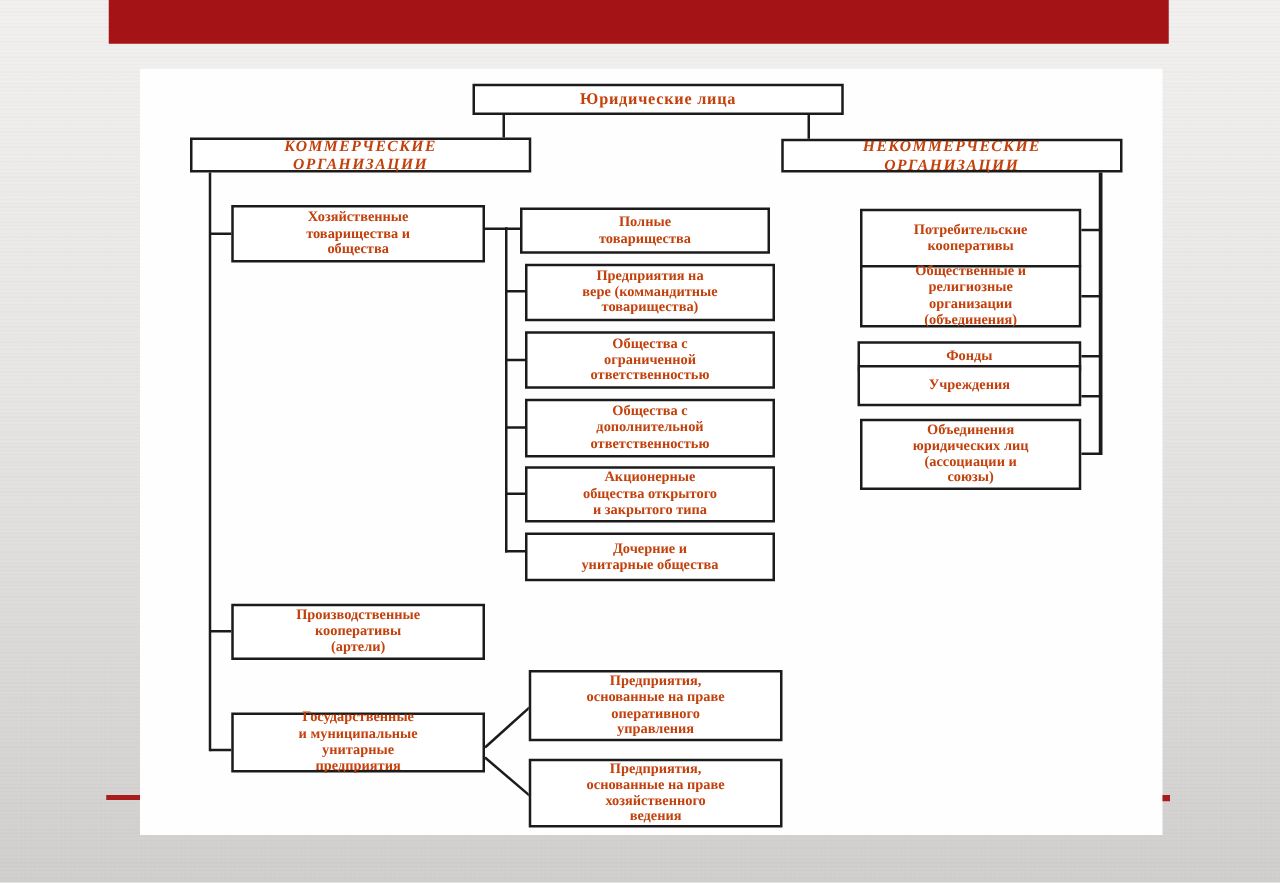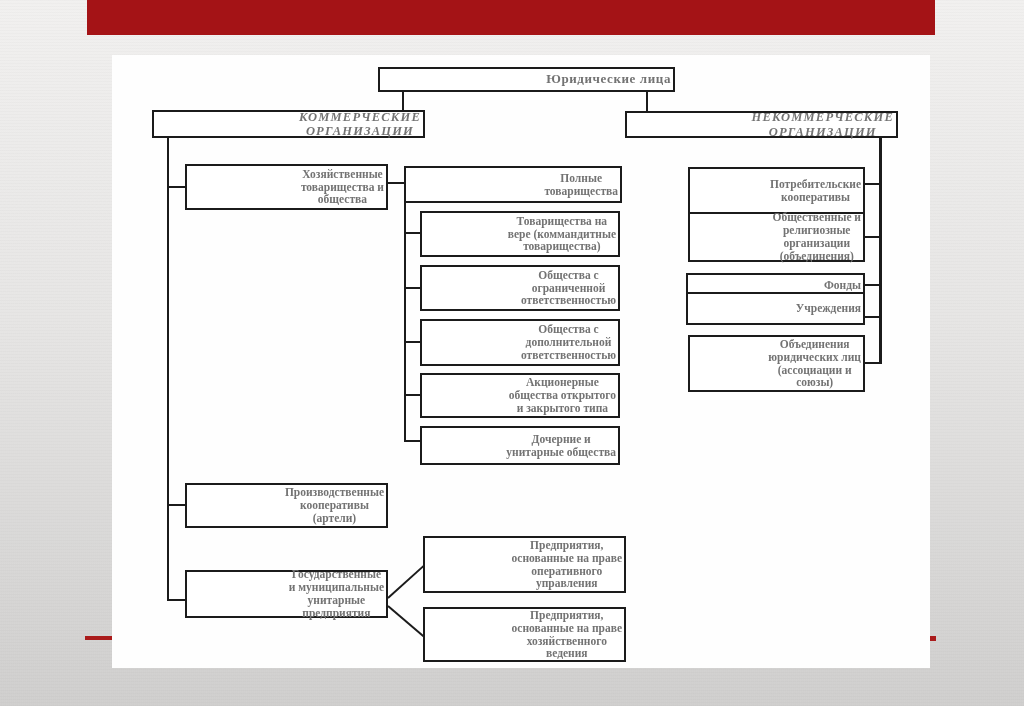--- a/index.html
+++ b/index.html
@@ -8,22 +8,22 @@
     font-family:"Liberation Serif", serif;
     background:
       repeating-linear-gradient(0deg, rgba(0,0,0,0.015) 0 1px, transparent 1px 3px),
       repeating-linear-gradient(90deg, rgba(255,255,255,0.04) 0 1px, transparent 1px 2px),
       linear-gradient(180deg,#f1f0ef 0%, #e6e5e4 45%, #cfcecd 100%);
   }
   .redband { position:absolute; left:87px; top:0; width:848px; height:35px; background:#a41316; }
   .slide { position:absolute; left:112px; top:55px; width:818px; height:613px; background:#fefefe; }
   .box {
     position:absolute; background:#fff; border:2px solid #1b1b1b;
-    display:flex; align-items:center; justify-content:flex-end;
-    text-align:center; color:#737373; font-weight:bold;
+    display:flex; align-items:center; justify-content:center;
+    text-align:center; color:#c2410c; font-weight:bold;
     font-size:11.5px; line-height:1.13; box-sizing:border-box; padding:1px 2px;
   }
   .box span { white-space:pre-line; }
   .box.header { font-size:12.5px; letter-spacing:1.2px;font-style:italic; }
   .box.root  { font-size:13px;  letter-spacing:0.6px; }
   .lin  { position:absolute; background:#1b1b1b; }
   .diag { position:absolute; height:2px; background:#1b1b1b; transform-origin:0 50%; }
   .dashL { position:absolute; left:85px; top:636px; width:27px; height:4px; background:#aa1b1b; }
   .dotR  { position:absolute; left:930px; top:636px; width:6px; height:5px; background:#aa1b1b; }
 </style>
@@ -75,27 +75,27 @@
   <span>НЕКОММЕРЧЕСКИЕ
 ОРГАНИЗАЦИИ</span>
 </div>
 
 <div class="box" style="left:185px;top:164px;width:203px;height:46px">
   <span>Хозяйственные
 товарищества и
 общества</span>
 </div>
 
-<div class="box" style="left:404px;top:166px;width:218px;height:37px">
+<div class="box" style="left:416px;top:166px;width:200px;height:37px">
   <span>Полные
 товарищества</span>
 </div>
 
 <div class="box" style="left:420px;top:211px;width:200px;height:46px">
-  <span>Товарищества на
+  <span>Предприятия на
 вере (коммандитные
 товарищества)</span>
 </div>
 
 <div class="box" style="left:420px;top:265px;width:200px;height:46px">
   <span>Общества с
 ограниченной
 ответственностью</span>
 </div>
 

